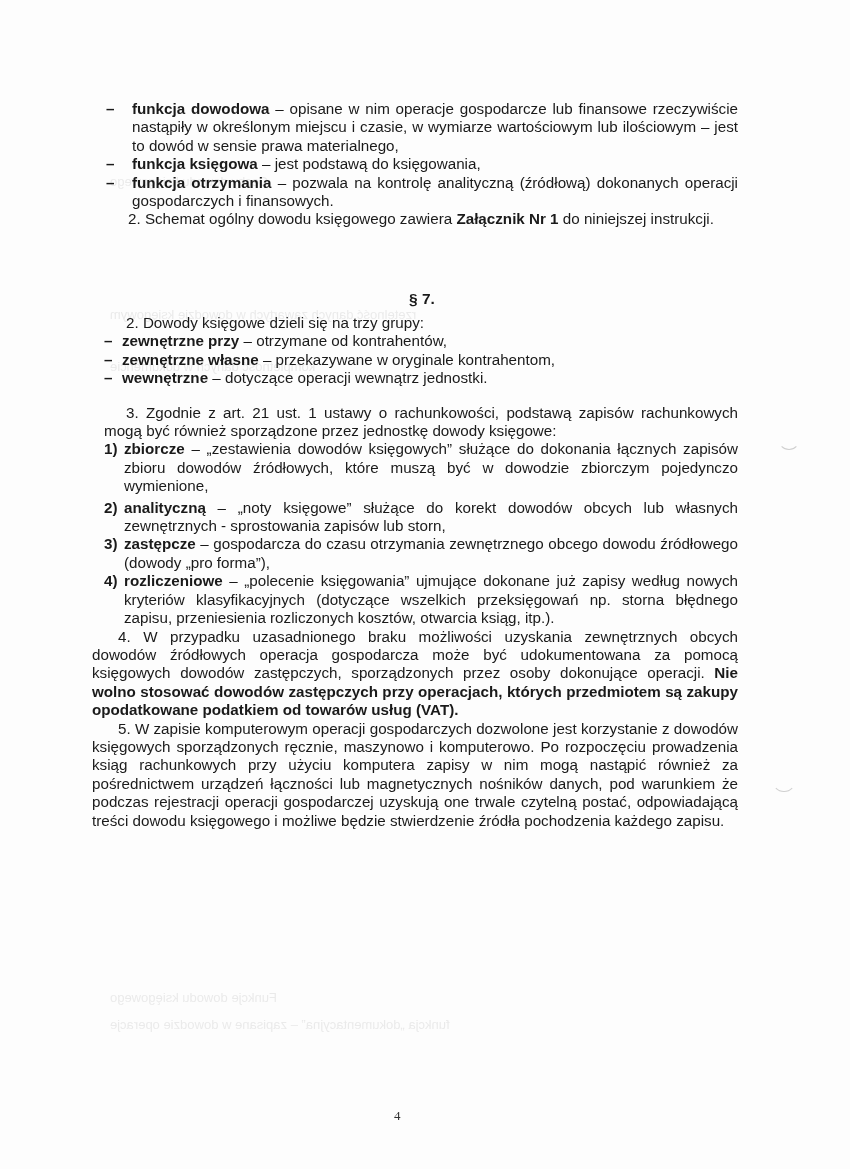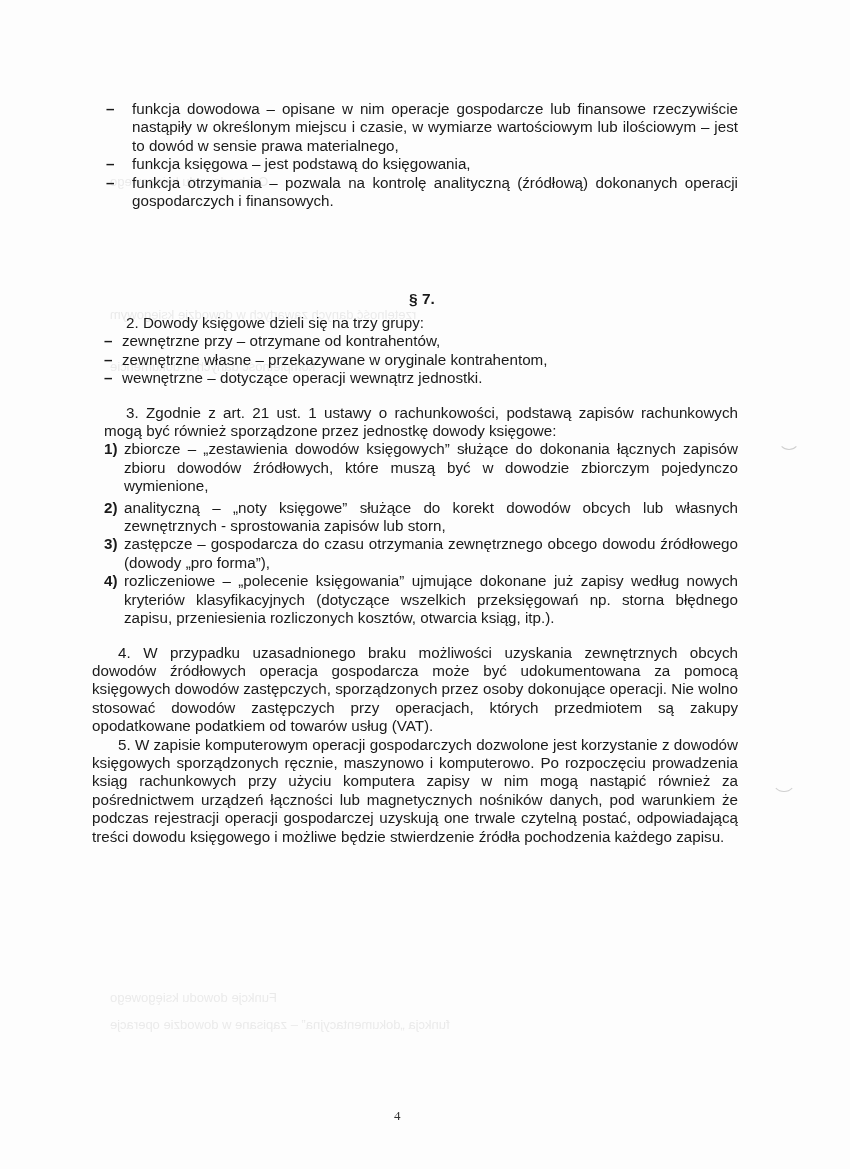--- a/index.html
+++ b/index.html
@@ -16,21 +16,21 @@
     position: absolute; color: #e3e3e3; font-size: 13px; line-height: 19px;
     font-family: "Liberation Sans", sans-serif; white-space: nowrap;
     transform: scaleX(-1); opacity: 0.7;
   }
   .blk { position: absolute; left: 96px; width: 652px; }
   .j { text-align: justify; text-align-last: left; }
   .dash-item { position: relative; padding-left: 33px; }
   .dash { position: absolute; left: 6px; top: 0; font-weight: bold; }
   .num-item { position: relative; padding-left: 20px; }
   .num { position: absolute; left: 0; top: 0; font-weight: bold; }
-  b { font-weight: normal; }
+  b { font-weight: bold; }
   .center { text-align: center; font-weight: bold; }
   .indent { text-indent: 22px; }
   .pageno { position: absolute; top: 1107px; left: 394px; font-family: "Liberation Serif", serif; font-size: 13px; color: #333; }
   .mark { position: absolute; border: 1px solid #cfcfcf; border-top-color: transparent; border-left-color: transparent; border-right-color: transparent; border-radius: 50%; }
 </style>
 </head>
 <body>
 
 <div class="page">
 
@@ -48,20 +48,23 @@
       <span class="dash" style="left:0;">–</span>
       <b>funkcja dowodowa</b><span> – opisane w nim operacje gospodarcze lub finansowe rzeczywiście nastąpiły w określonym miejscu i czasie, w wymiarze wartościowym lub ilościowym – jest to dowód w sensie prawa materialnego,</span>
     </div>
     <div class="dash-item j" style="padding-left:26px;">
       <span class="dash" style="left:0;">–</span>
       <b>funkcja księgowa</b><span> – jest podstawą do księgowania,</span>
     </div>
     <div class="dash-item j" style="padding-left:26px;">
       <span class="dash" style="left:0;">–</span>
       <b>funkcja otrzymania</b><span> – pozwala na kontrolę analityczną (źródłową) dokonanych operacji gospodarczych i finansowych.</span>
+    </div>
+    <div class="j" style="padding-left:22px;">
+      <span>2. Schemat ogólny dowodu księgowego zawiera </span><b>Załącznik Nr 1</b><span> do niniejszej instrukcji.</span>
     </div>
   </div>
 
   <div class="blk center" style="top:290px; left:96px; width:652px; font-size:15.5px;">§ 7.</div>
 
   <div class="blk" style="top:314px; left:104px; width:634px;">
     <div class="indent">2. Dowody księgowe dzieli się na trzy grupy:</div>
 
     <div>
       <div class="dash-item" style="padding-left:18px; margin-left:0;">
@@ -92,21 +95,21 @@
       <div class="num-item j">
         <span class="num">3)</span>
         <b>zastępcze</b><span> – gospodarcza do czasu otrzymania zewnętrznego obcego dowodu źródłowego (dowody „pro forma”),</span>
       </div>
       <div class="num-item j">
         <span class="num">4)</span>
         <b>rozliczeniowe</b><span> – „polecenie księgowania” ujmujące dokonane już zapisy według nowych kryteriów klasyfikacyjnych (dotyczące wszelkich przeksięgowań np. storna błędnego zapisu, przeniesienia rozliczonych kosztów, otwarcia ksiąg, itp.).</span>
       </div>
     </div>
 
-    <div class="j indent" style="margin-left:-12px; text-indent:26px;margin-top:16px;">
+    <div class="j indent" style="margin-left:-12px; text-indent:26px;">
       <span>4. W przypadku uzasadnionego braku możliwości uzyskania zewnętrznych obcych dowodów źródłowych operacja gospodarcza może być udokumentowana za pomocą księgowych dowodów zastępczych, sporządzonych przez osoby dokonujące operacji. </span><b>Nie wolno stosować dowodów zastępczych przy operacjach, których przedmiotem są zakupy opodatkowane podatkiem od towarów  usług (VAT).</b>
     </div>
 
     <div class="j indent" style="margin-left:-12px; text-indent:26px;">5. W zapisie komputerowym operacji gospodarczych dozwolone jest korzystanie z dowodów księgowych sporządzonych ręcznie, maszynowo i komputerowo. Po rozpoczęciu prowadzenia ksiąg rachunkowych przy użyciu komputera zapisy w nim mogą nastąpić również za pośrednictwem urządzeń łączności lub magnetycznych nośników danych, pod warunkiem że podczas rejestracji operacji gospodarczej uzyskują one trwale czytelną postać, odpowiadającą treści dowodu księgowego i możliwe będzie stwierdzenie źródła pochodzenia każdego zapisu.</div>
   </div>
 
   <div class="pageno">4</div>
 </div>
 
 </body></html>

